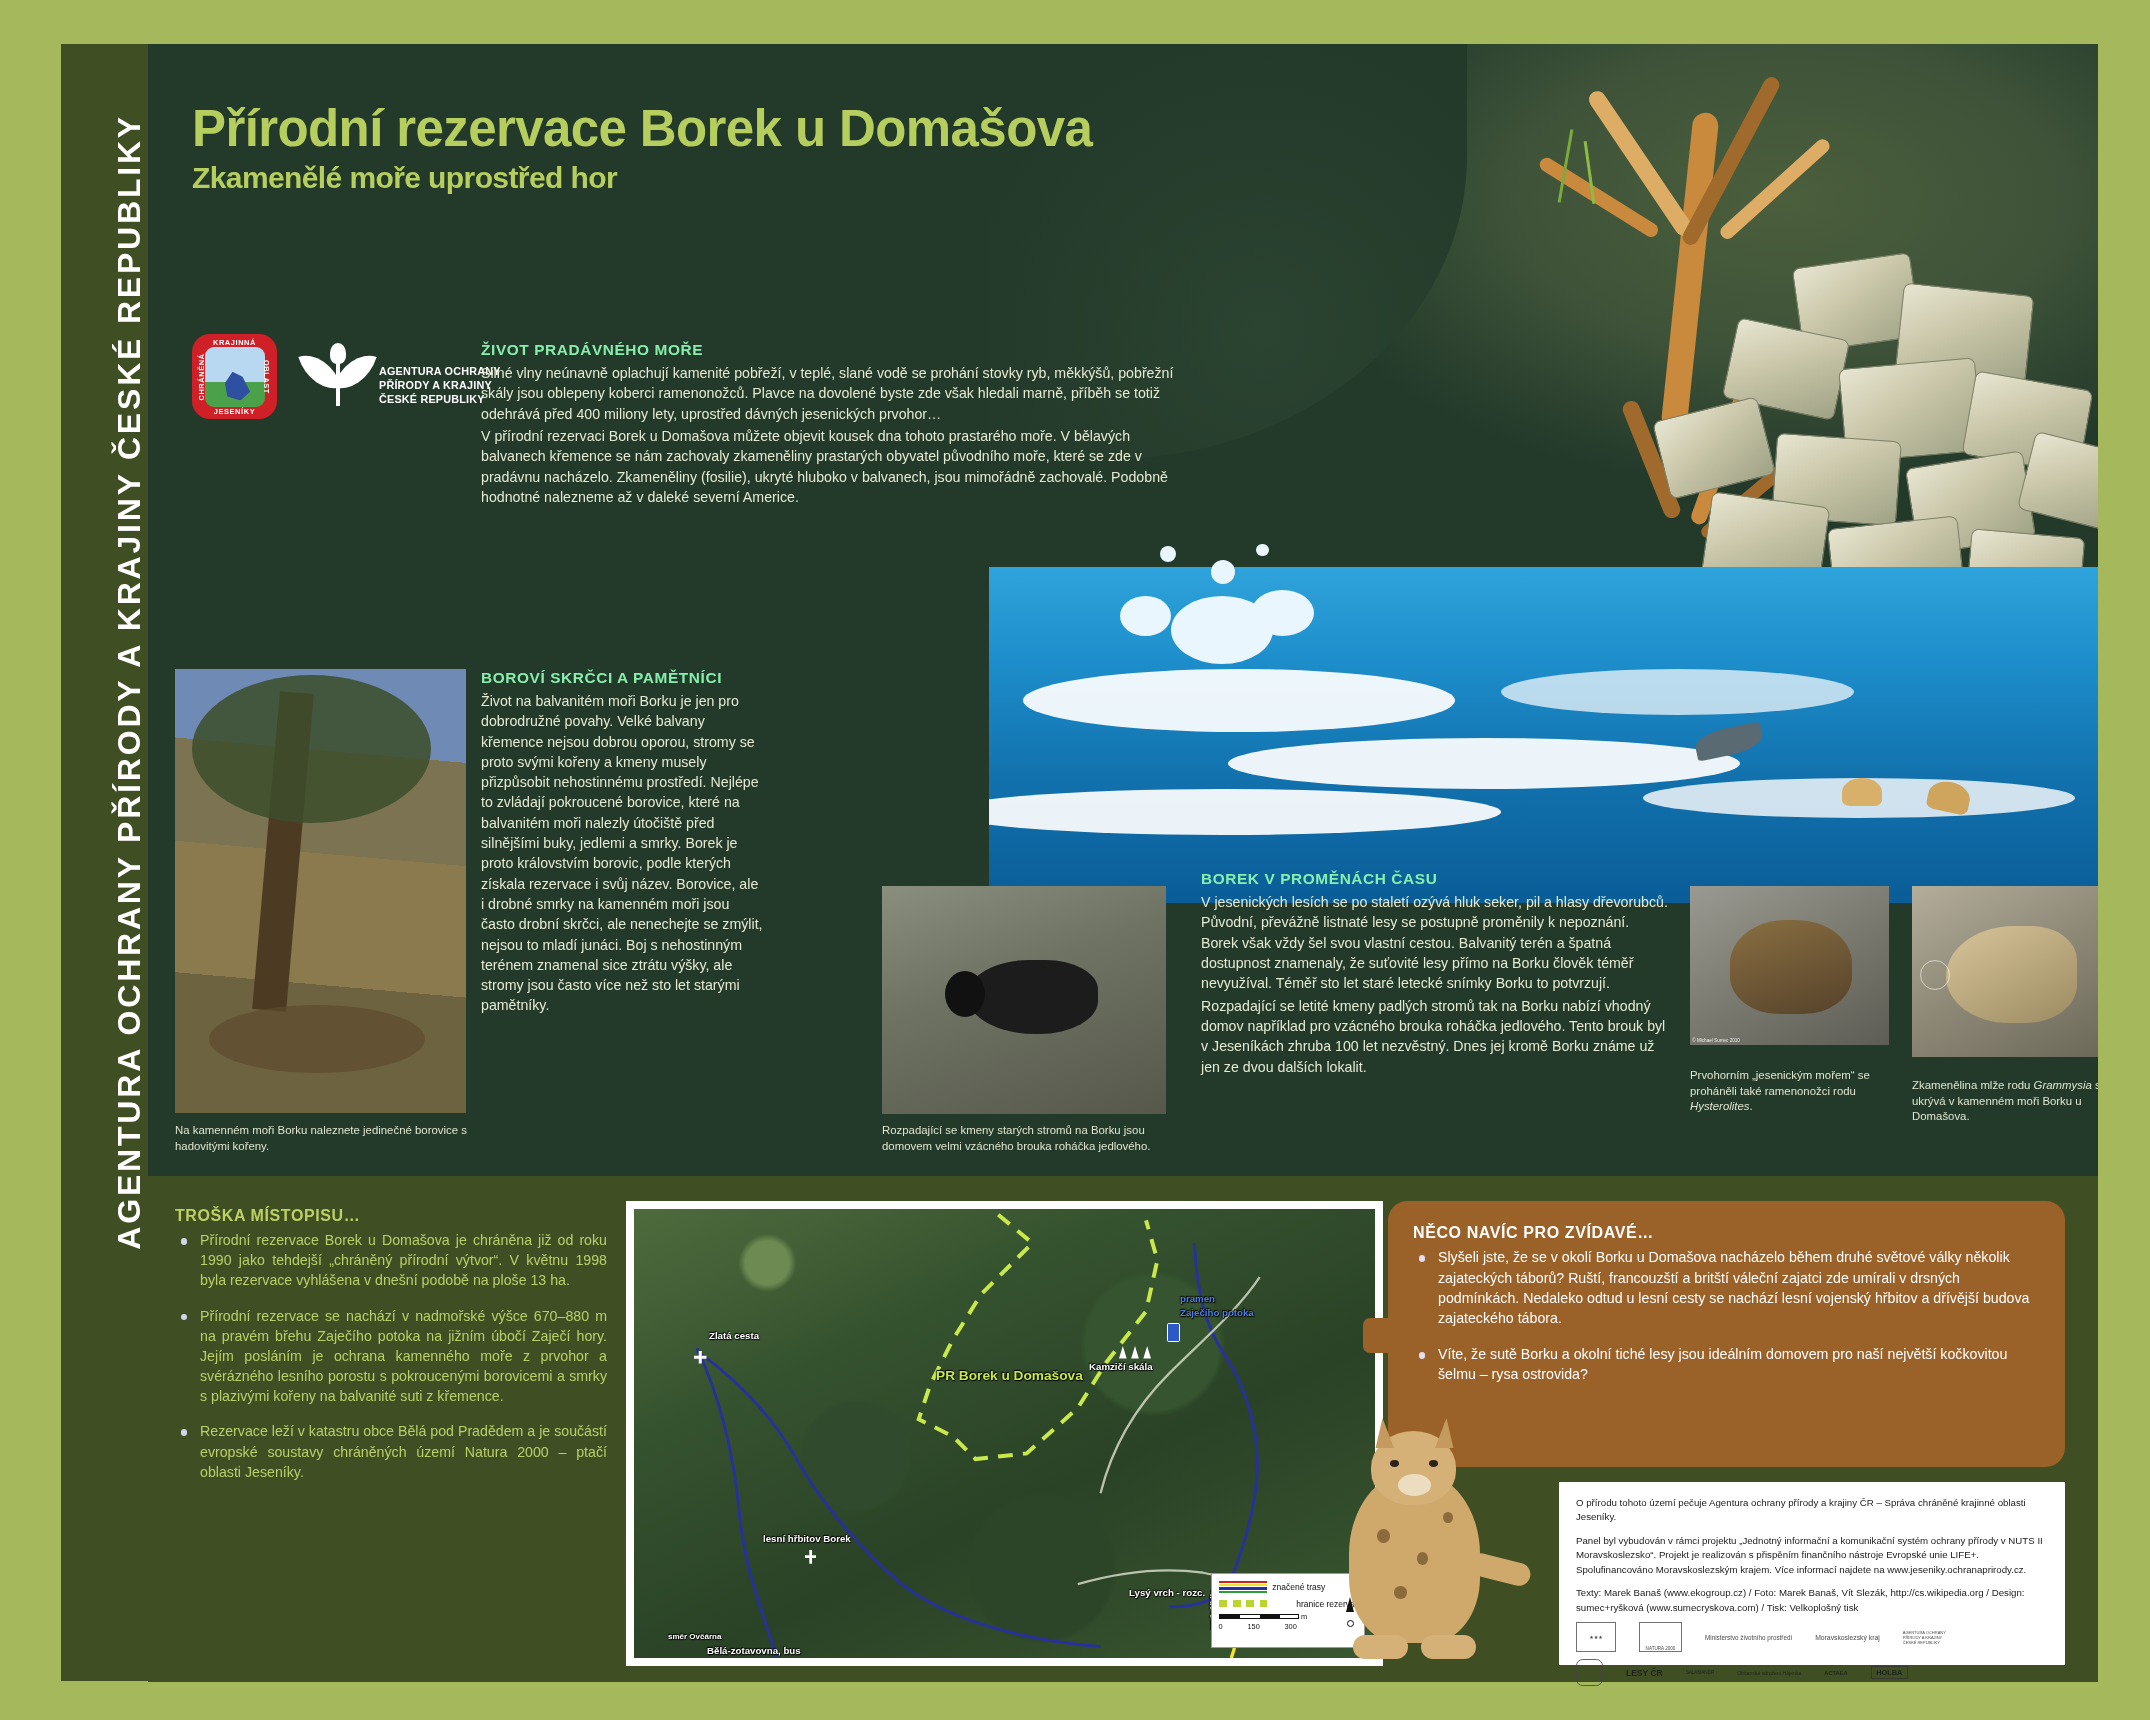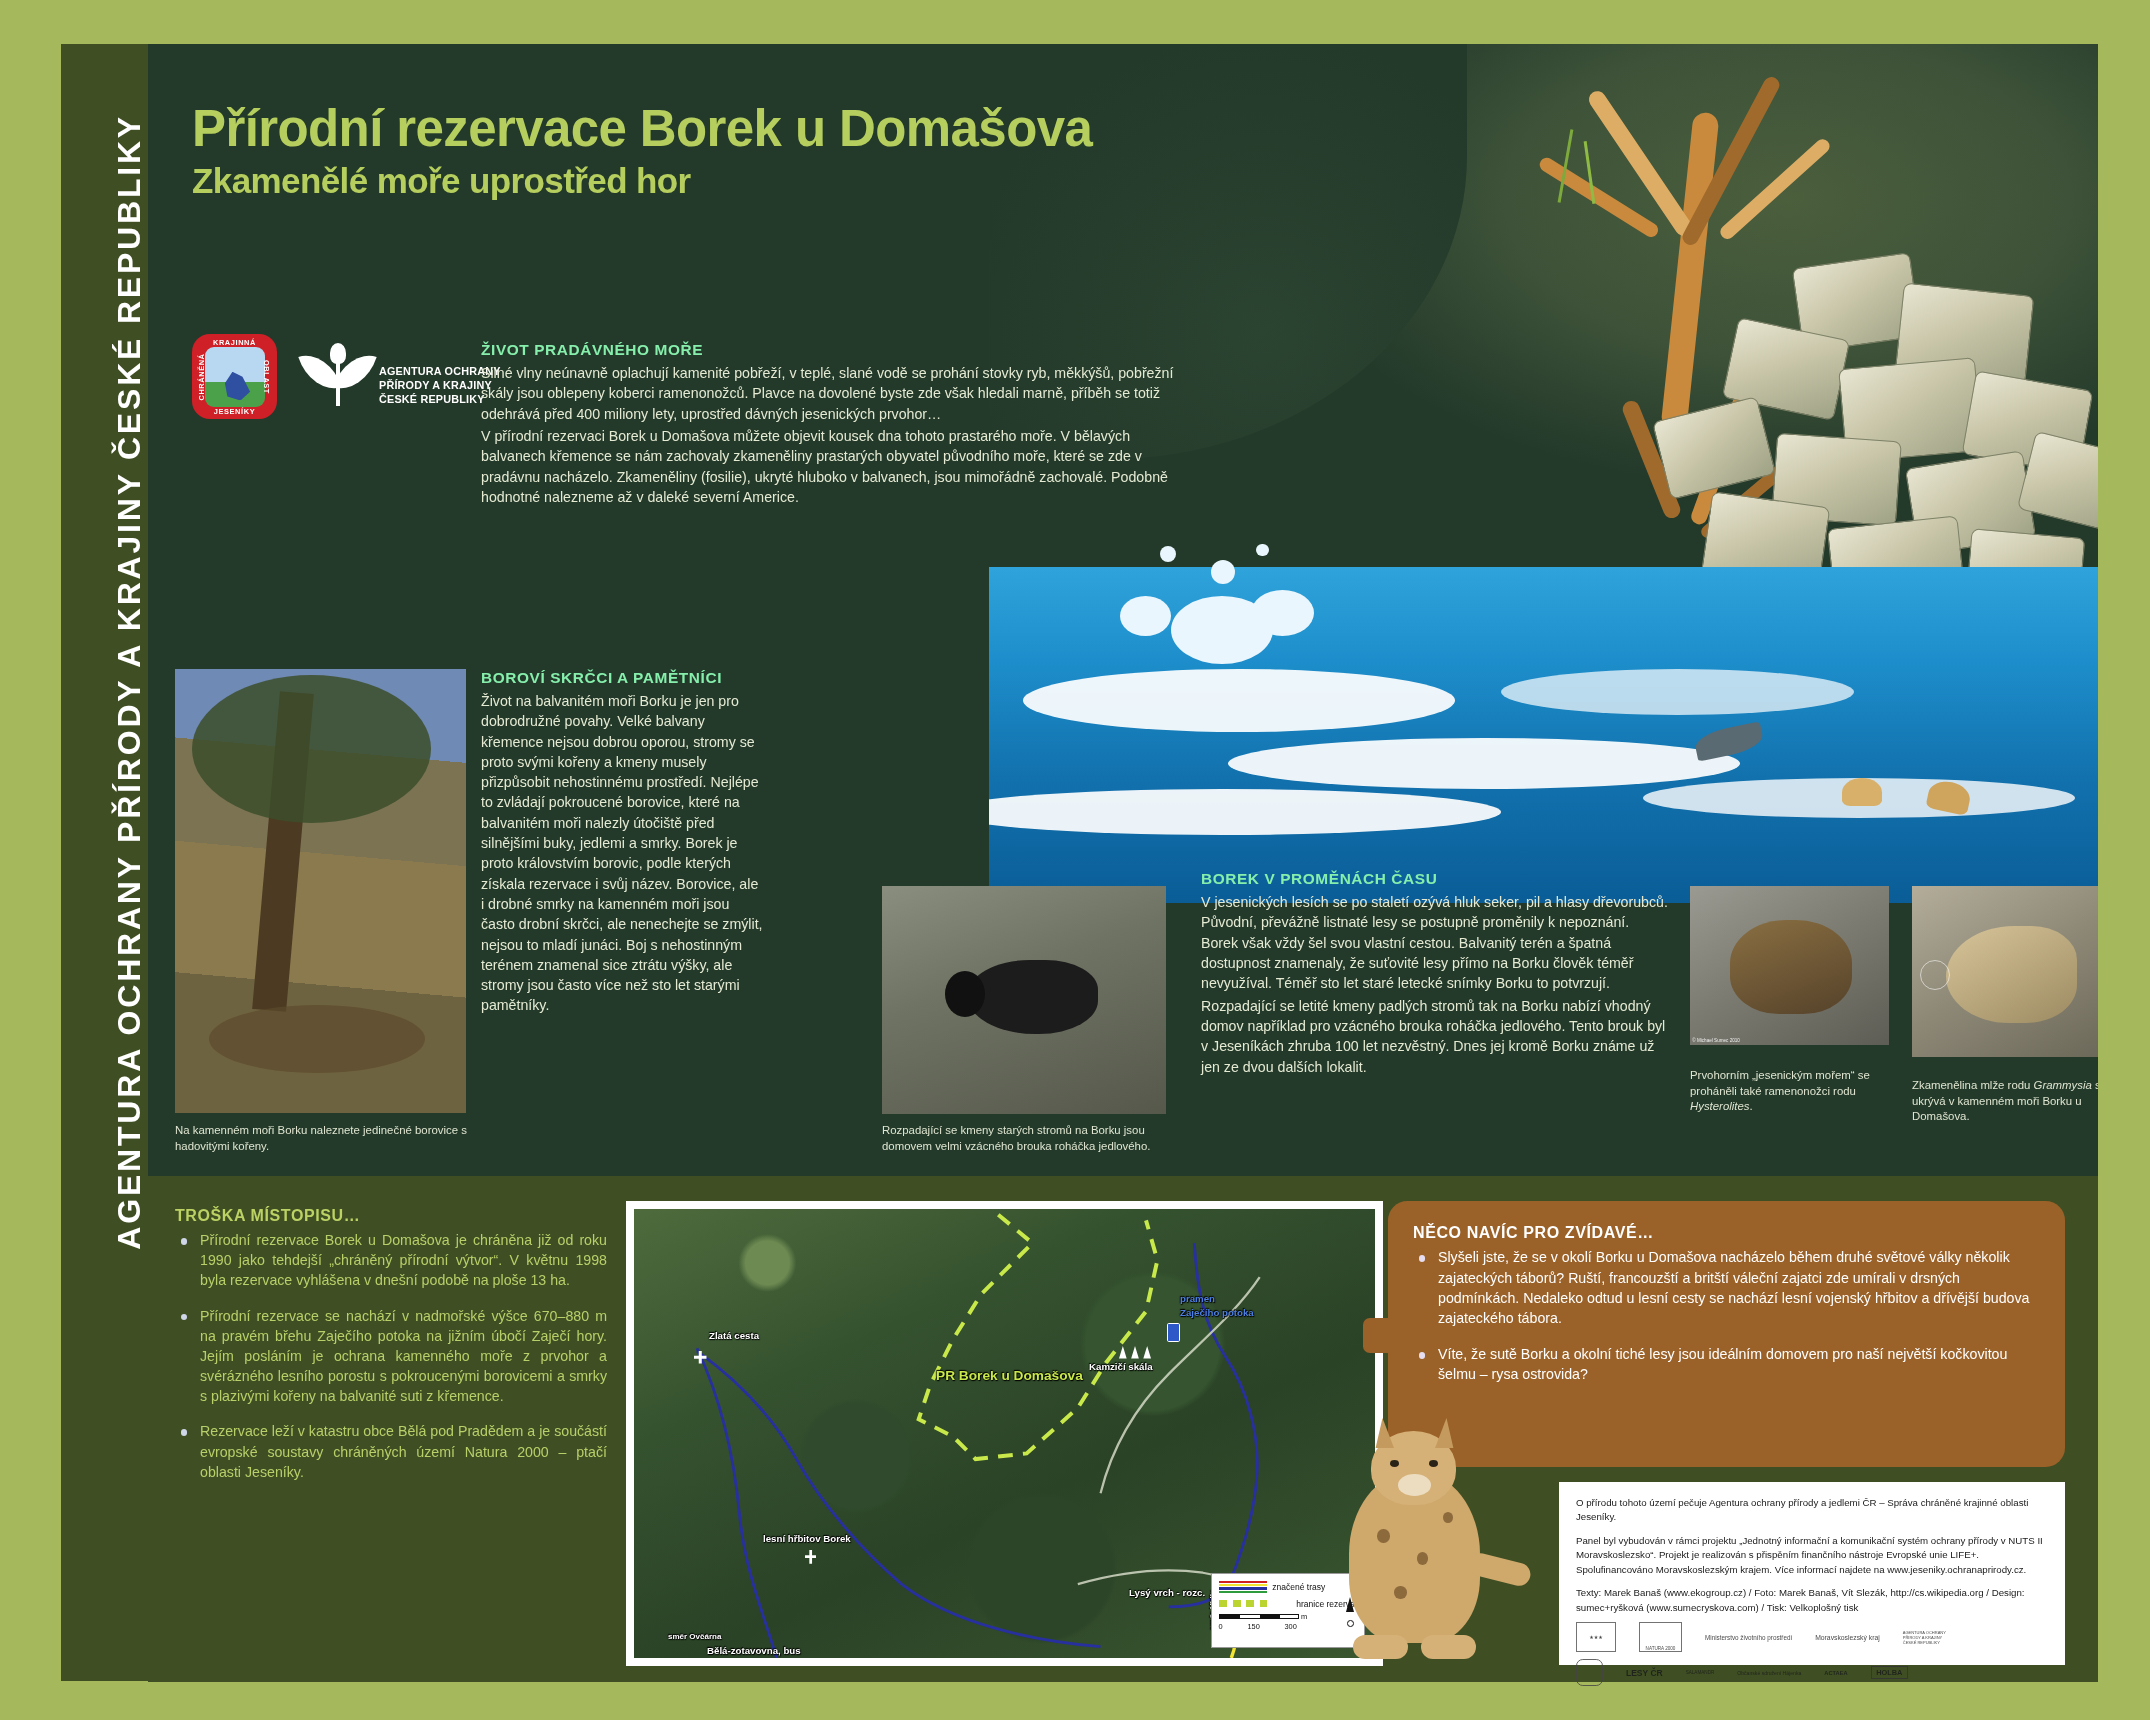--- a/index.html
+++ b/index.html
@@ -156,21 +156,21 @@
     background:#fff; border:0.6px solid #999;
     font-size:8.5px; color:#111;
   }
   .lgline { height:2.3px; margin:1.1px 0; width:48px; }
   
   #title {
     position:absolute; left:192px; top:114px;
     color:#b5ce5e; font-weight:bold; letter-spacing:-0.6px;
   }
   #title .t1 { font-size:51px; line-height:1.02; }
-  #title .t2 { font-size:35px; line-height:1.15; margin-top:5.7px; }
+  #title .t2 { font-size:30px; line-height:1.15; margin-top:5.7px; }
   
   .chko {
     width:85px;height:85px;border-radius:18px;background:#cf2027;
     position:relative;overflow:hidden;
   }
   .chko-in {
     position:absolute; inset:12.5px; border-radius:9px;
     background:linear-gradient(180deg,#b8d8f2 0 58%, #4aa14a 58% 100%);
   }
   .chko-mtn {
@@ -417,21 +417,21 @@
       <div style="position:absolute;left:91px;top:159px;width:12.5px;height:13.7px;background:#8d6a3c;border-radius:50%;"></div>
       <div style="position:absolute;left:131px;top:182px;width:11.4px;height:12.5px;background:#8d6a3c;border-radius:50%;"></div>
       <div style="position:absolute;left:108px;top:216px;width:12.5px;height:12.5px;background:#8d6a3c;border-radius:50%;"></div>
       <div style="position:absolute;left:157px;top:142px;width:10.2px;height:11.4px;background:#8d6a3c;border-radius:50%;"></div>
       <div style="position:absolute;left:182px;top:188px;width:63px;height:23px;background:#cfa86c;border-radius:23px;transform:rotate(14deg);"></div>
       <div style="position:absolute;left:67px;bottom:0;width:55px;height:24px;background:#d6b177;border-radius:13.7px;"></div>
       <div style="position:absolute;left:135px;bottom:0;width:55px;height:24px;background:#d6b177;border-radius:13.7px;"></div>
     </div>
 
     <div id="credits" style="left:1411px;top:305px;width:506px;height:183px;padding:13.7px 17px;">
-      <p>O přírodu tohoto území pečuje Agentura ochrany přírody a jedlemi ČR – Správa chráněné krajinné oblasti Jeseníky.</p>
+      <p>O přírodu tohoto území pečuje Agentura ochrany přírody a krajiny ČR – Správa chráněné krajinné oblasti Jeseníky.</p>
       <p>Panel byl vybudován v rámci projektu „Jednotný informační a komunikační systém ochrany přírody v NUTS II Moravskoslezsko“. Projekt je realizován s přispěním finančního nástroje Evropské unie LIFE+. Spolufinancováno Moravskoslezským krajem. Více informací najdete na www.jeseniky.ochranaprirody.cz.</p>
       <p style="margin-bottom:6.8px;">Texty: Marek Banaš (www.ekogroup.cz) / Foto: Marek Banaš, Vít Slezák, http://cs.wikipedia.org / Design: sumec+ryšková (www.sumecryskova.com) / Tisk: Velkoplošný tisk</p>
       <div class="logo-row" style="margin-top:1.1px;">
         <div class="logo-box" style="width:40px;height:30px;border:0.6px solid #555;font-size:5.1px;display:flex;align-items:center;justify-content:center;">★★★</div>
         <div class="logo-box" style="width:43px;height:30px;border:0.6px solid #555;font-size:4.6px;display:flex;align-items:flex-end;justify-content:center;">NATURA 2000</div>
         <div class="logo-box" style="font-size:6.3px;">Ministerstvo životního prostředí</div>
         <div class="logo-box" style="font-size:6.8px;">Moravskoslezský kraj</div>
         <div class="logo-box" style="font-size:4px;line-height:1.25;">AGENTURA OCHRANY<br>PŘÍRODY A KRAJINY<br>ČESKÉ REPUBLIKY</div>
       </div>
       <div class="logo-row" style="margin-top:6.8px;align-items:center;">

